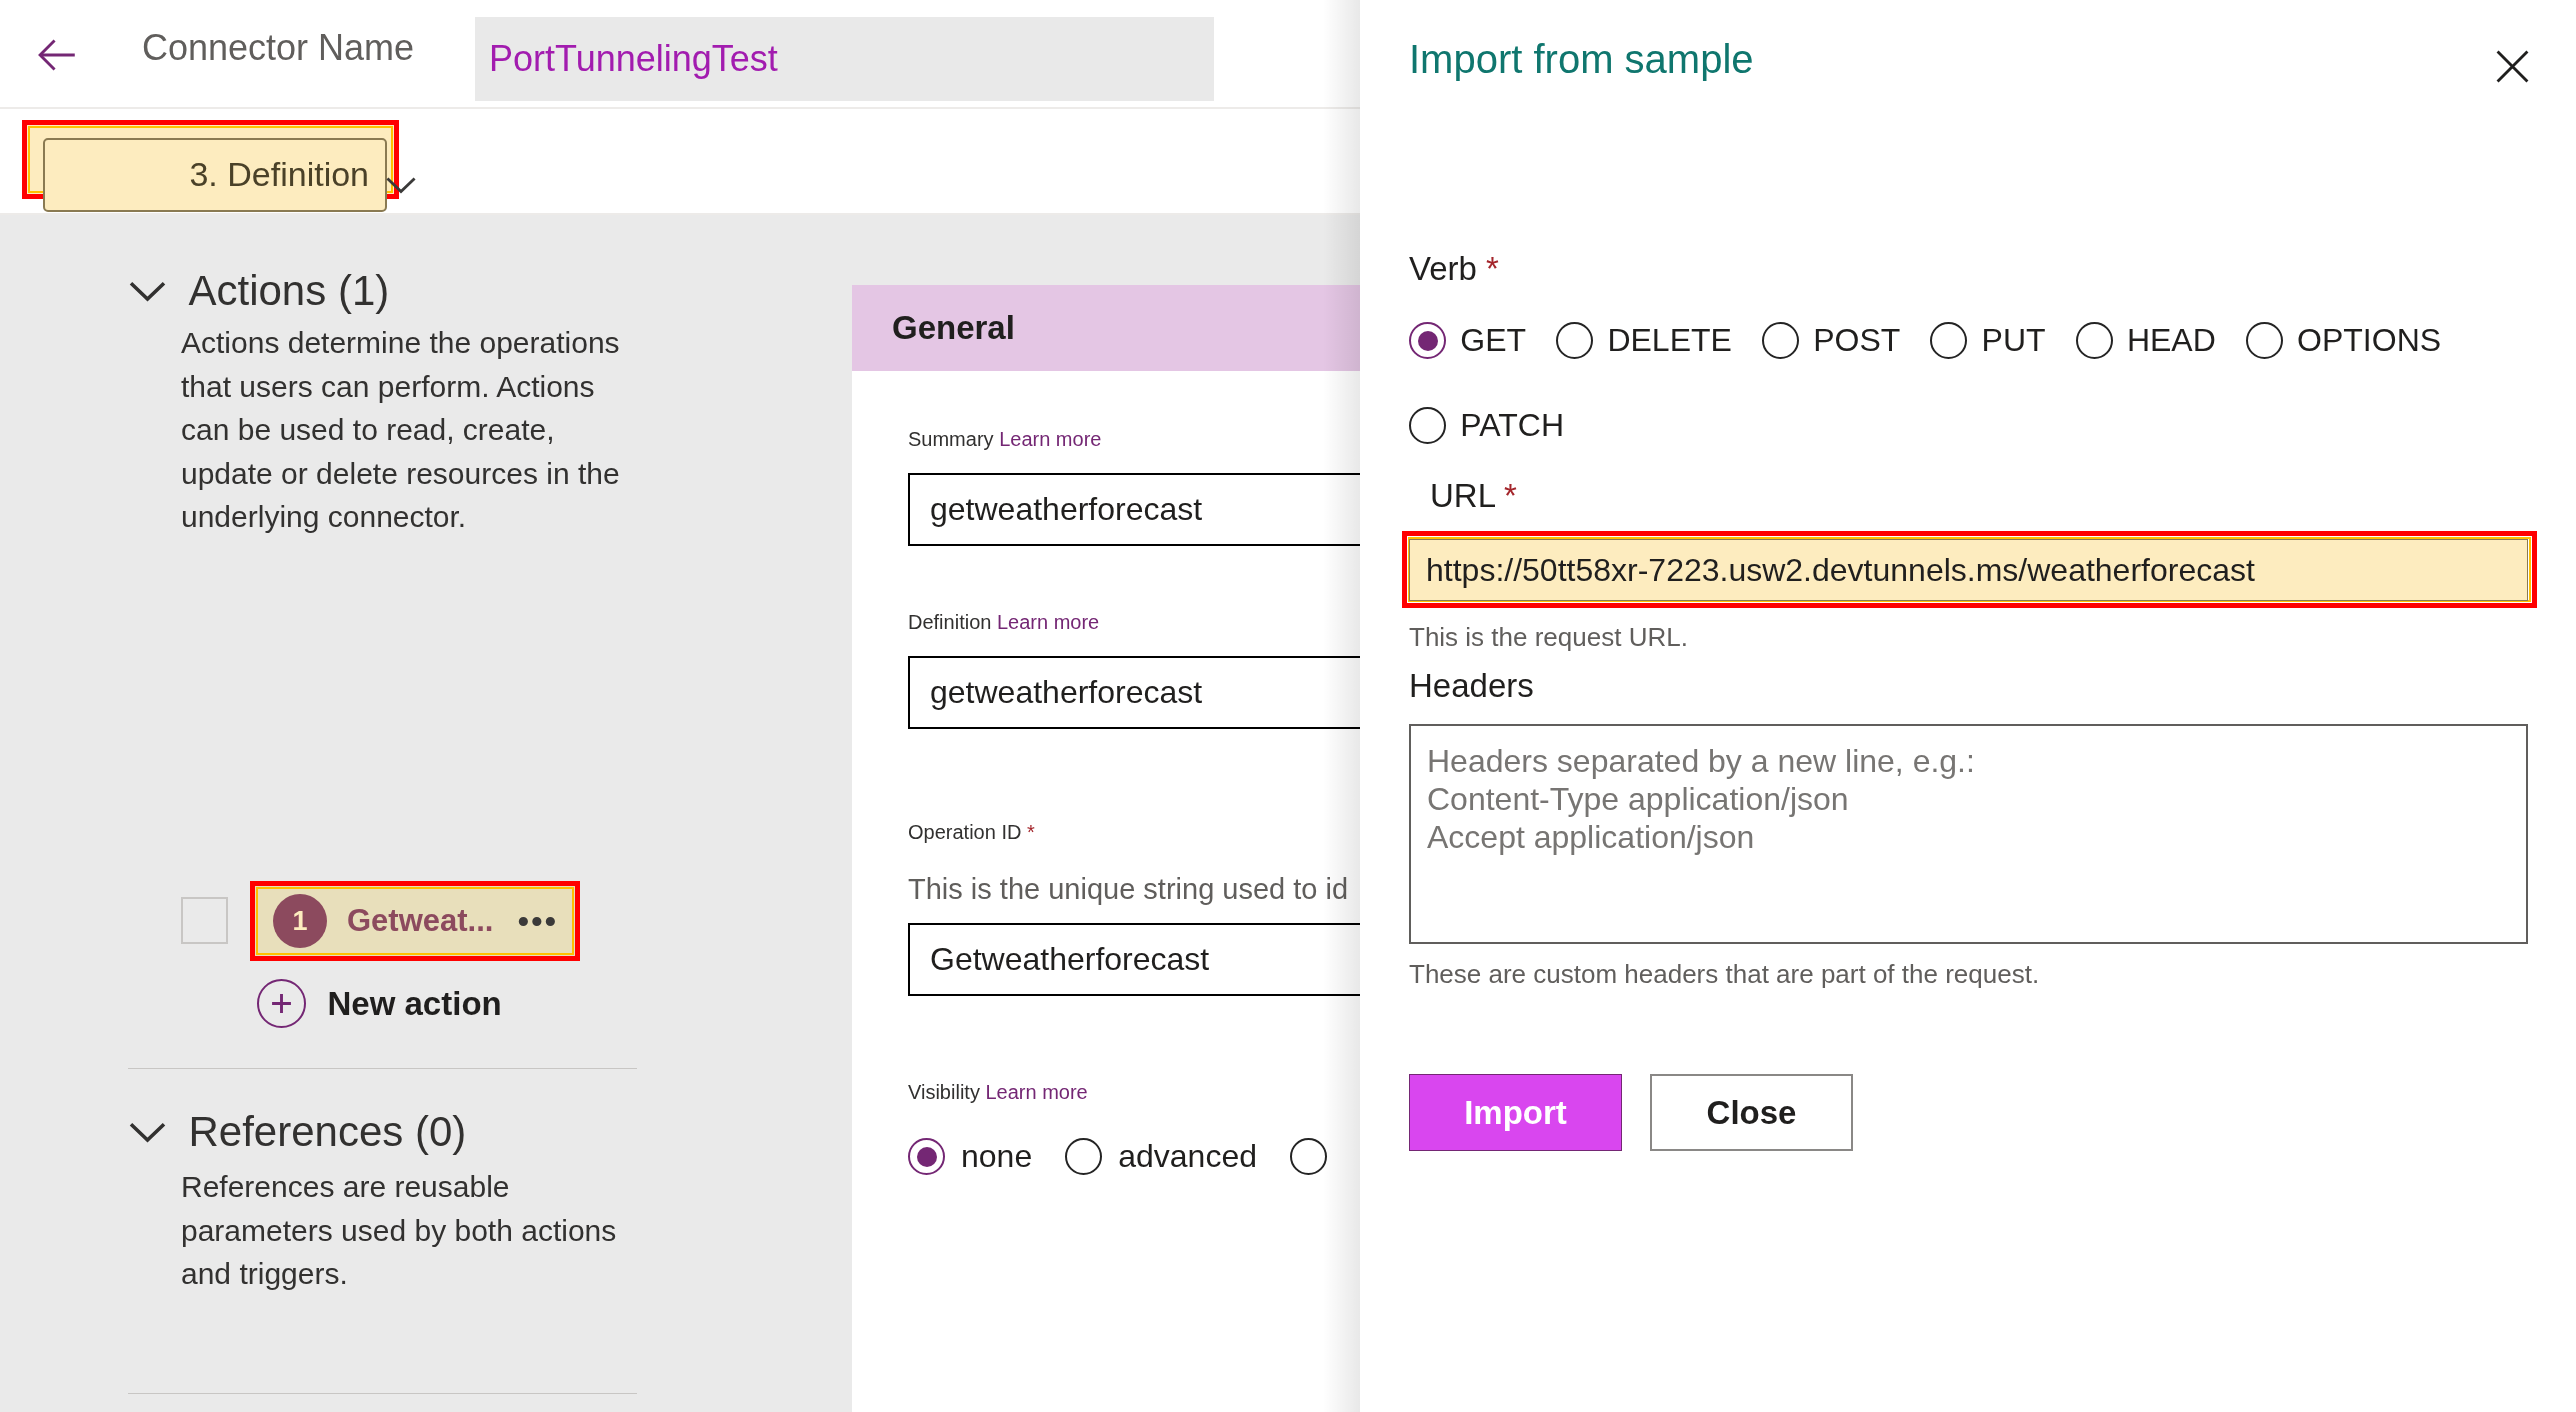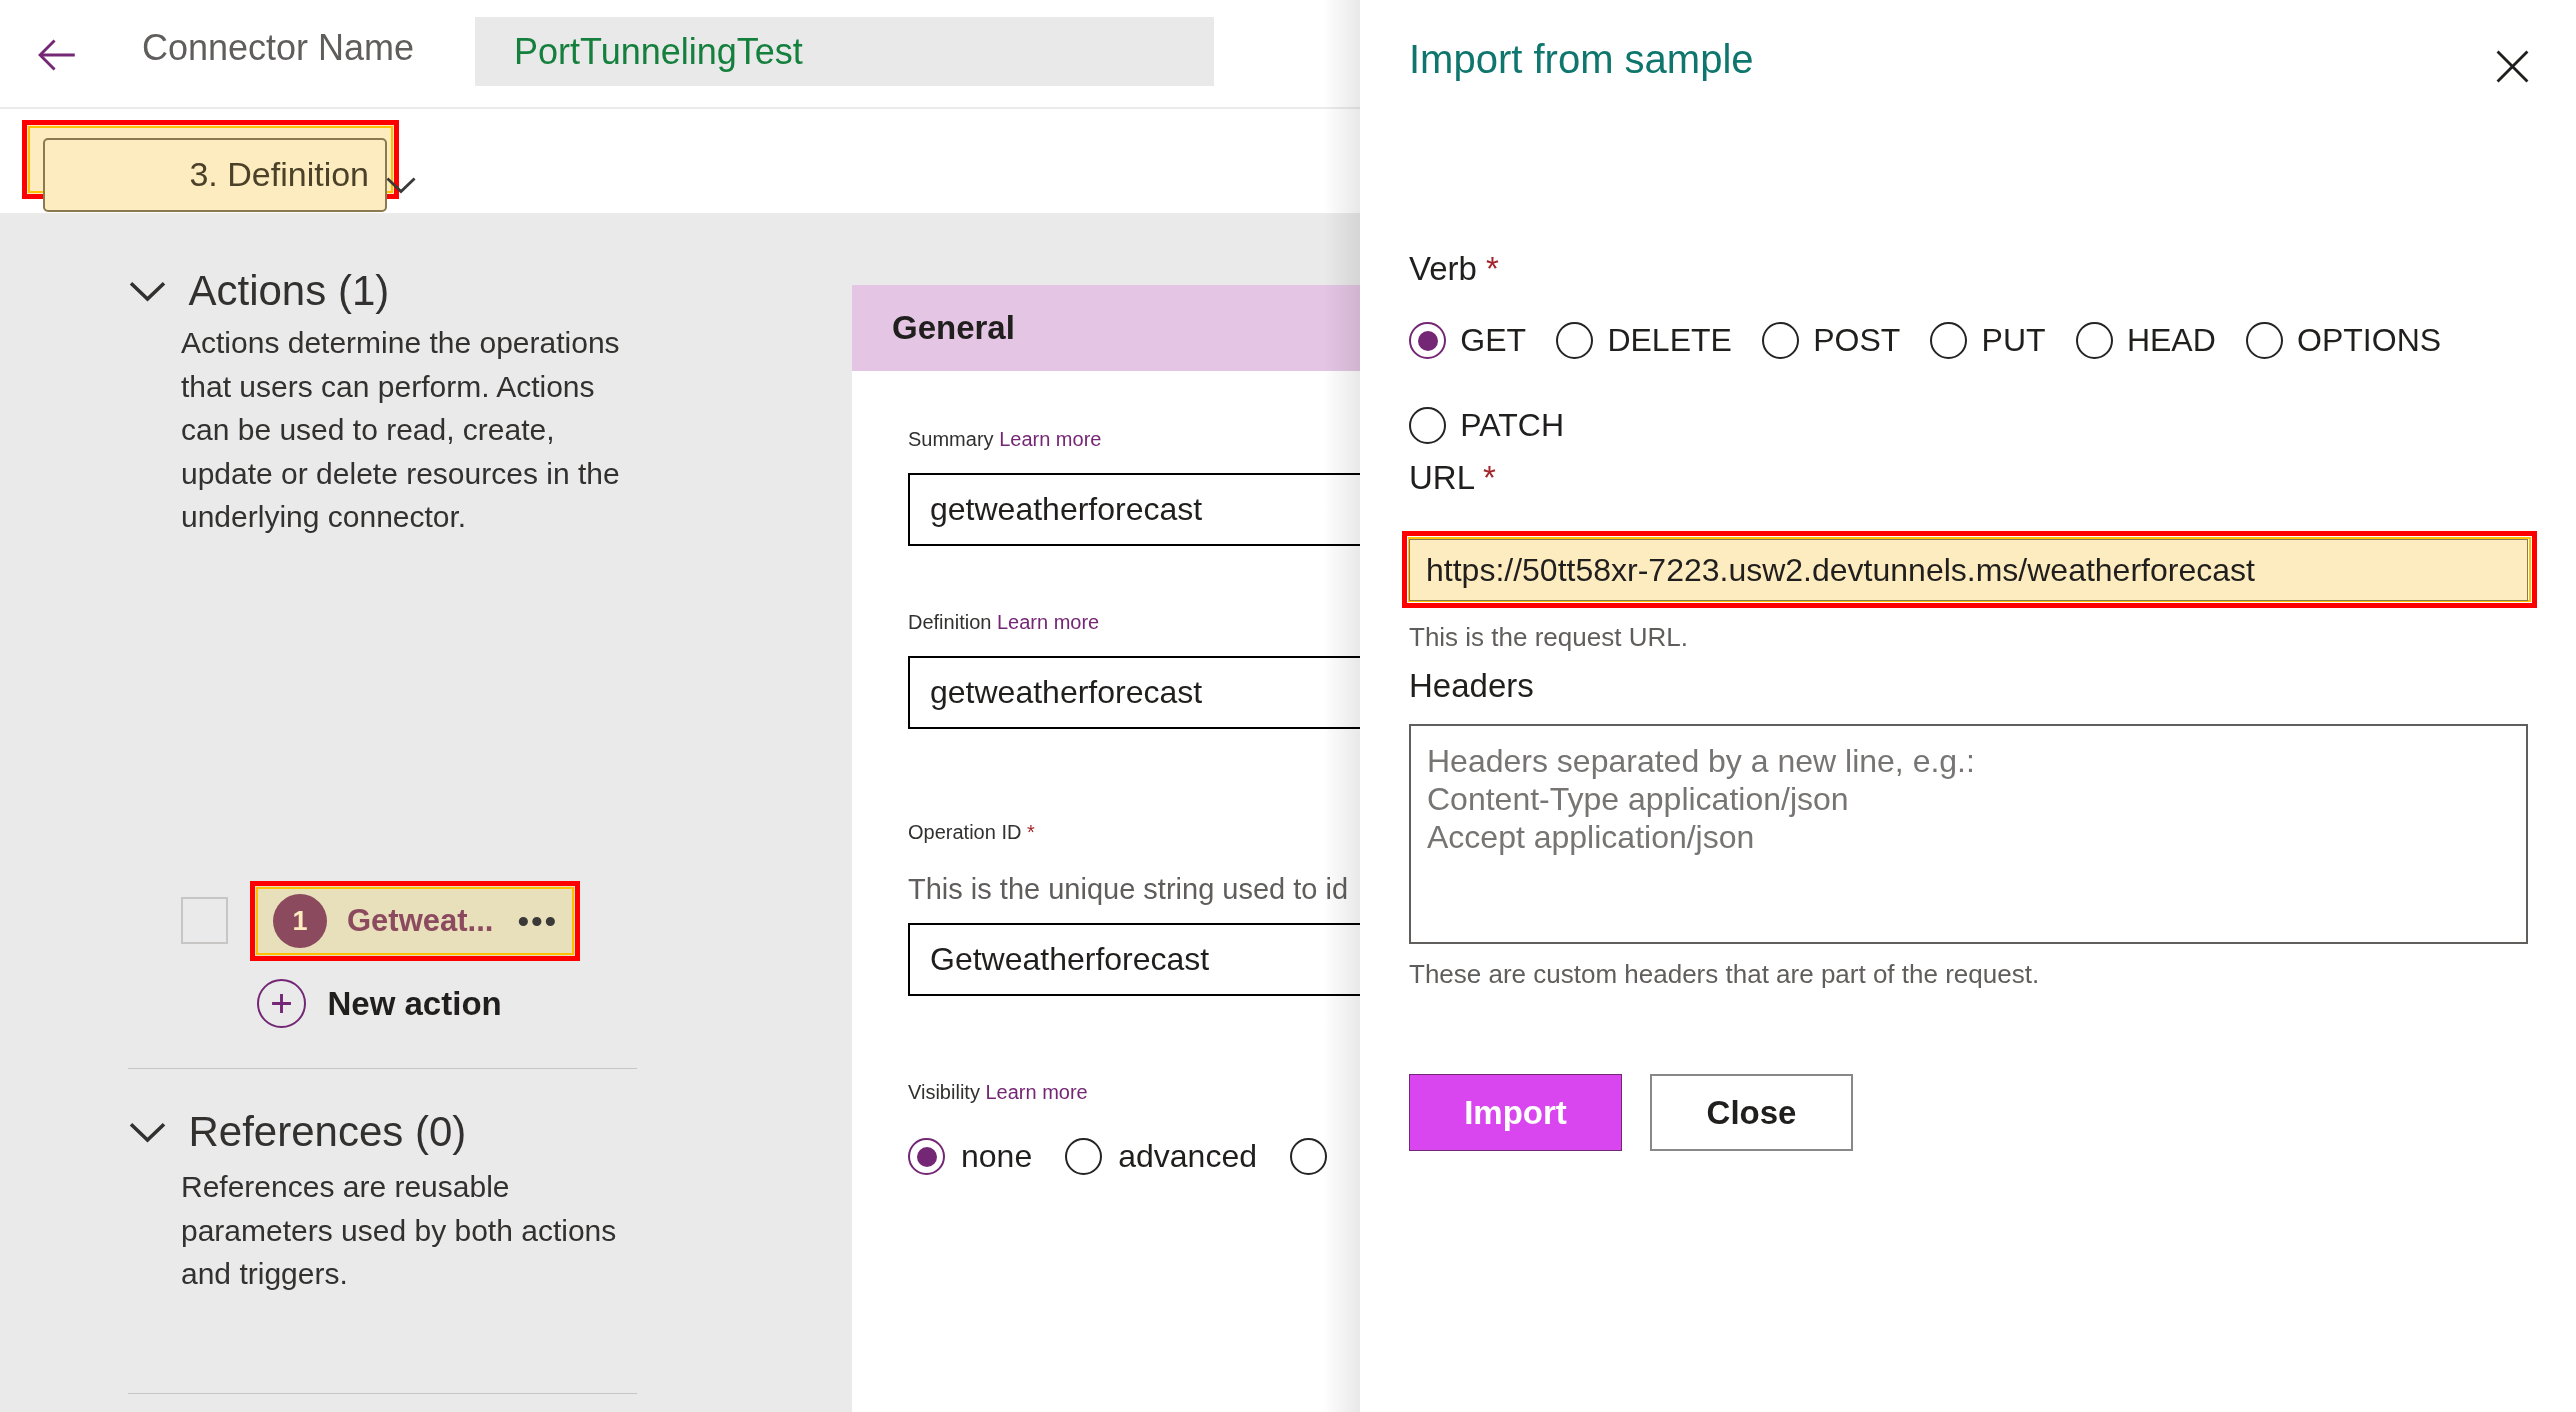--- a/index.html
+++ b/index.html
@@ -36,28 +36,28 @@
     position: absolute;
     left: 142px; top: 27px;
     font-size: 36px;
     color: #605e5c;
     font-weight: 400;
     white-space: nowrap;
   }
   #connector-name-input {
     position: absolute;
     left: 475px; top: 17px;
-    width: 739px; height: 69px;
+    width: 739px; height: 84px;
     background: #e9e9e9;
     border: none;
     box-sizing: border-box;
     font-family: "Liberation Sans", sans-serif;
     font-size: 36px;
-    color: #15803d;
-    padding: 0 39px;
+    color: #a21caf;
+    padding: 0 14px;
     outline: none;
   }
 
   
   #tabstrip {
     position: absolute;
     left: 0; top: 109px;
     width: 2576px; height: 106px;
     background: #ffffff;
     border-bottom: 2.2px solid #edebe9;
@@ -607,21 +607,21 @@
     </div>
   </div>
 
   <div id="verb-row-2">
     <div class="verb-item">
       <span class="radio-circle"></span>
       <span class="verb-label">PATCH</span>
     </div>
   </div>
 
-  <div class="dlg-label" style="top:459px;">
+  <div class="dlg-label" style="top:477px;margin-left:21px;">
     <span>URL</span>
     <span class="req-star">*</span>
   </div>
   <div id="url-highlight"></div>
   <input id="url-input" value="https://50tt58xr-7223.usw2.devtunnels.ms/weatherforecast" style="">
   <div class="dlg-hint" style="top:622px;">This is the request URL.</div>
 
   <div class="dlg-label" style="top:667px;">Headers</div>
   <textarea id="headers-textarea" placeholder="Headers separated by a new line, e.g.:
 Content-Type application/json

